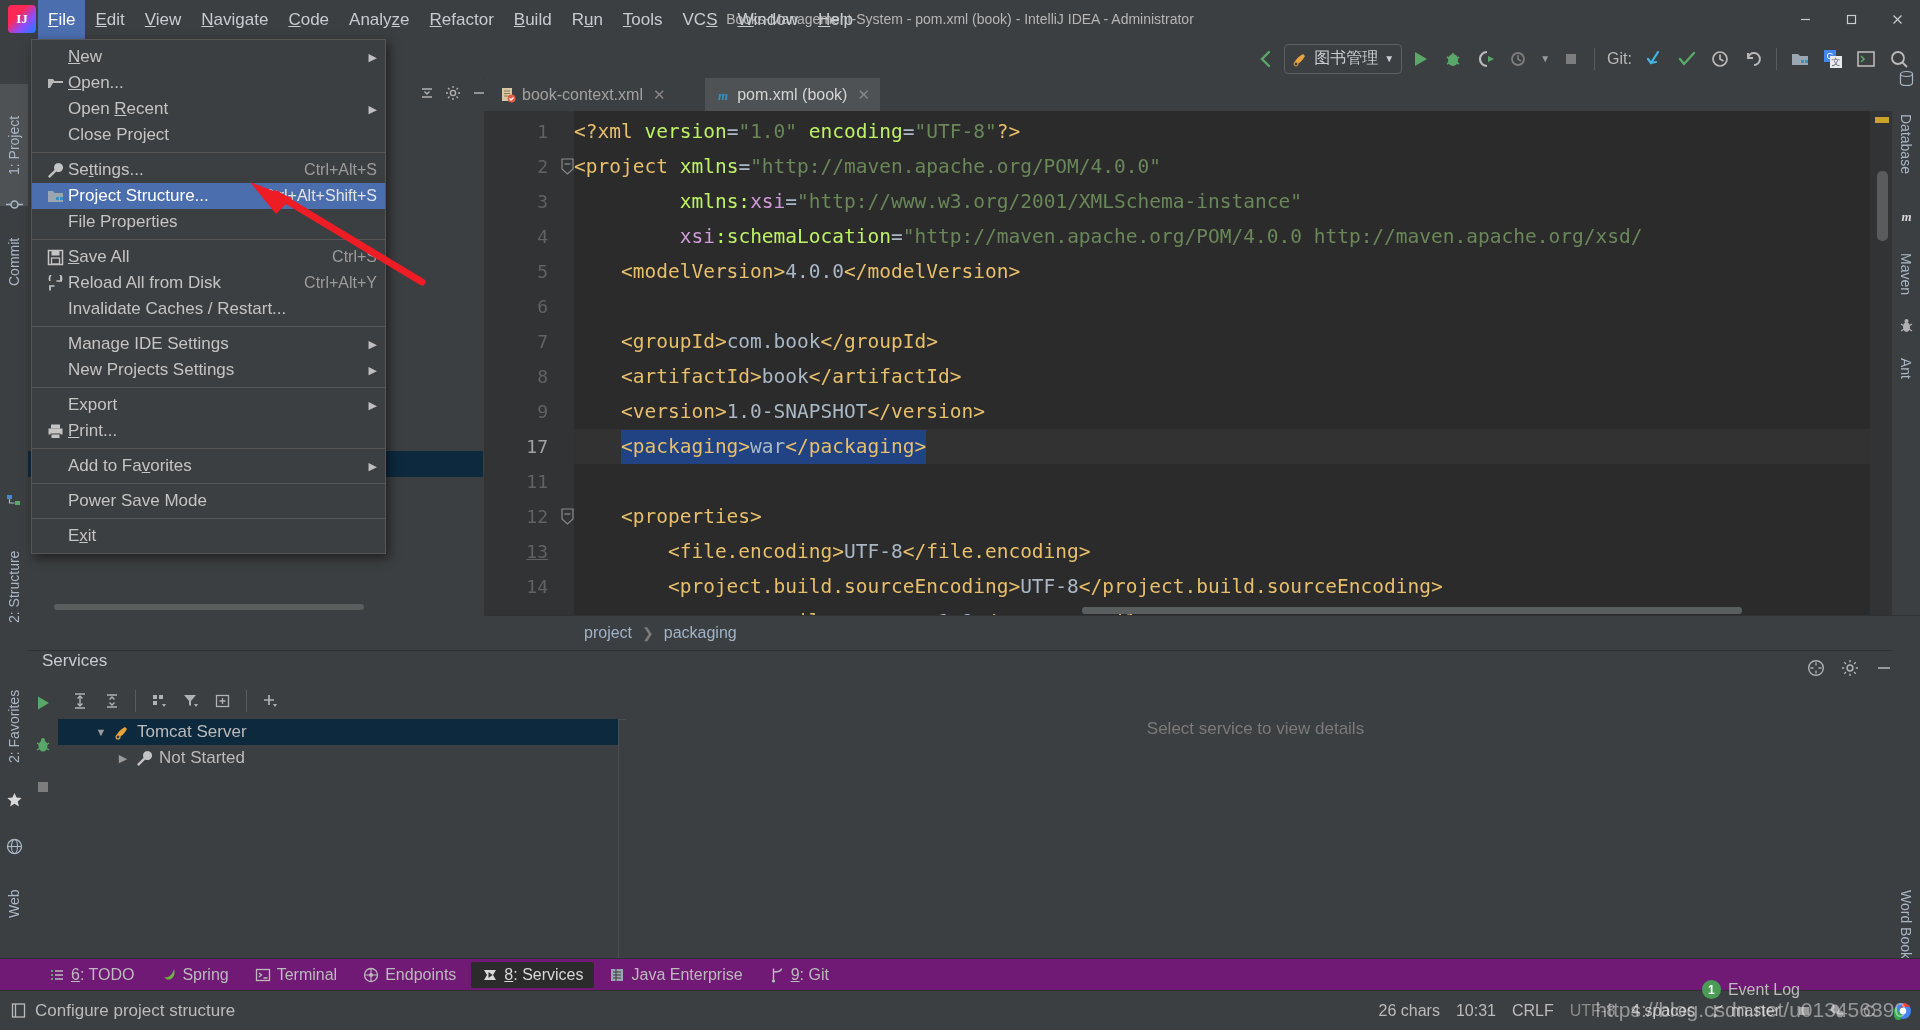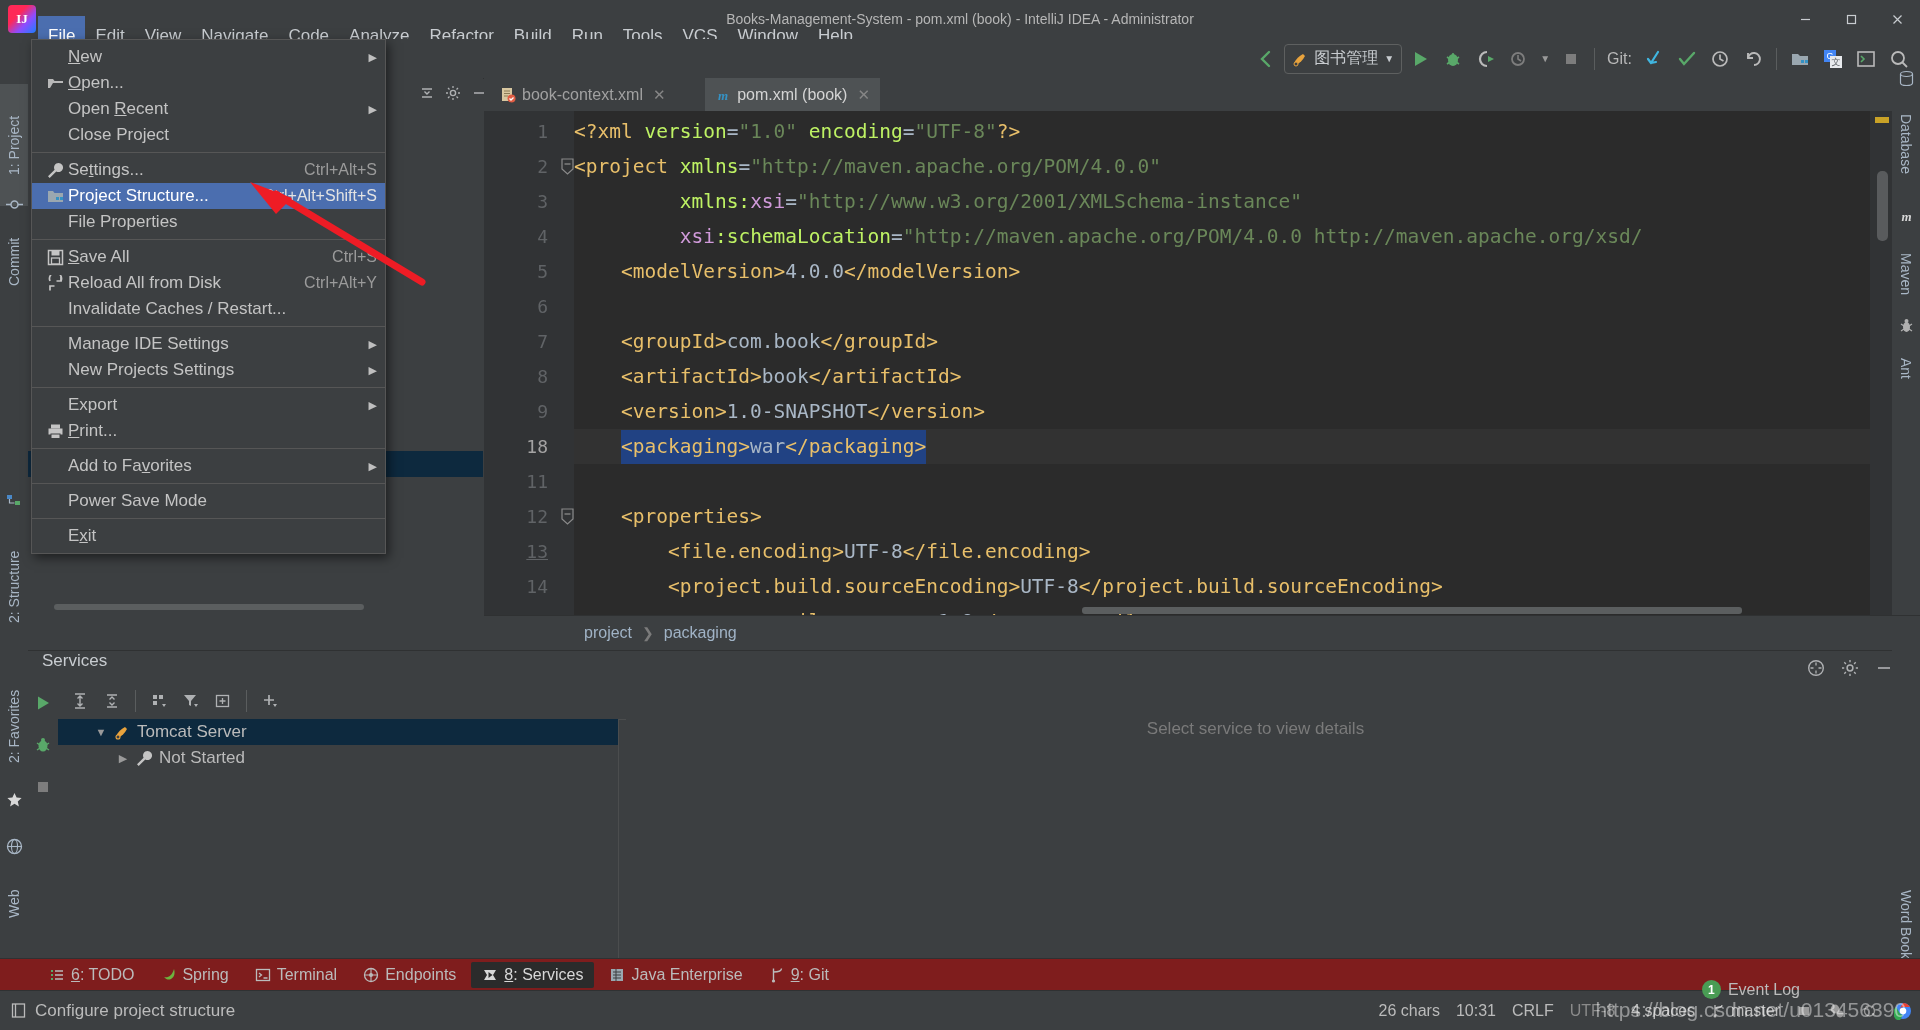--- a/index.html
+++ b/index.html
@@ -9,21 +9,21 @@
     font-size:17px;color:#bbbbbb;
     -webkit-font-smoothing:antialiased;
   }
   
   #titlebar{position:absolute;left:0;top:0;width:1920px;height:39px;background:#3c3f41;
     border-bottom:1px solid #323232;}
   #ij-logo{position:absolute;left:8px;top:5px;width:28px;height:28px;border-radius:4px;
     background:linear-gradient(135deg,#fe2857 0%,#fe2857 35%,#8e4cff 65%,#1b7fff 100%);
     display:flex;align-items:center;justify-content:center;}
   #ij-logo span{color:#fff;font-size:13px;font-weight:bold;font-family:"Liberation Serif",serif;}
-  .menubar{position:absolute;left:38px;top:0;height:39px;display:flex;align-items:center;margin-top:16px;}
+  .menubar{position:absolute;left:38px;top:0;height:39px;display:flex;align-items:center;}
   .menubar .mi{padding:0 10px;height:39px;line-height:39px;font-size:17px;color:#c8ccd0;cursor:default;}
   .menubar .mi.active{background:#4b6eaf;color:#ffffff;}
   .menubar .mi u{text-decoration:underline;}
   #wintitle{position:absolute;left:0;top:0;width:1920px;height:39px;line-height:39px;
     text-align:center;font-size:14px;color:#b6b6b6;pointer-events:none;}
   .wbtns{position:absolute;right:0;top:0;height:39px;display:flex;align-items:center;}
   .wbtn{width:46px;height:39px;display:flex;align-items:center;justify-content:center;color:#c8ccd0;font-size:16px;}
 
   
   #toolbar{position:absolute;left:0;top:39px;width:1920px;height:39px;background:#3c3f41;border-bottom:1px solid #2f3132;}
@@ -93,21 +93,21 @@
   #svc-toolbar{position:absolute;left:30px;top:32px;width:560px;height:36px;display:flex;align-items:center;gap:4px;padding-left:8px;border-bottom:1px solid #4b4d4e;}
   .sbtn{width:28px;height:28px;display:flex;align-items:center;justify-content:center;color:#afb1b3;}
   #svc-left-icons{position:absolute;left:0;top:32px;width:30px;height:304px;display:flex;flex-direction:column;align-items:center;gap:14px;padding-top:6px;}
   #svc-tree{position:absolute;left:30px;top:68px;width:560px;height:268px;background:#3c3f41;border-right:1px solid #4b4d4e;}
   .srow{height:26px;display:flex;align-items:center;gap:6px;padding-left:36px;font-size:17px;}
   .srow.sel{background:#0d293e;}
   #svc-detail{position:absolute;left:591px;top:68px;width:1273px;height:268px;display:flex;align-items:flex-start;justify-content:center;
      color:#7a7a7a;font-size:17px;}
 
   
-  #bottombar{position:absolute;left:0;bottom:39px;width:1920px;height:32px;background:#7f1d1d;border-top:1px solid #2f3132;
+  #bottombar{position:absolute;left:0;bottom:39px;width:1920px;height:32px;background:#701a75;border-top:1px solid #2f3132;
      display:flex;align-items:center;}
   .btab{display:flex;align-items:center;gap:6px;height:26px;padding:0 11px;margin-left:4px;font-size:16px;color:#bbbbbb;border-radius:2px;}
   .btab.sel{background:#2b2b2b;color:#d8d8d8;}
   .btab u{text-decoration:underline;}
 
   
   #statusbar{position:absolute;left:0;bottom:0;width:1920px;height:39px;background:#3c3f41;border-top:1px solid #2f3132;}
   #status-left{position:absolute;left:10px;top:0;height:39px;display:flex;align-items:center;gap:8px;font-size:17px;color:#bbbbbb;}
   #status-right{position:absolute;right:8px;top:0;height:39px;display:flex;align-items:center;gap:16px;font-size:16px;color:#bbbbbb;}
   #eventlog{position:absolute;right:120px;bottom:31px;display:flex;align-items:center;gap:7px;font-size:16px;color:#bbbbbb;}
@@ -451,21 +451,21 @@
           <path d="M2 1h11v10l-5.5 5L2 11z" fill="none" stroke="#8a8a8a" stroke-width="1.2"></path>
           <path d="M4.5 6h6" stroke="#8a8a8a" stroke-width="1.3"></path>
         </svg></div>
       <div class="ln" style="top: 73px;">3</div>
       <div class="ln" style="top: 108px;">4</div>
       <div class="ln" style="top: 143px;">5</div>
       <div class="ln" style="top: 178px;">6</div>
       <div class="ln" style="top: 213px;">7</div>
       <div class="ln" style="top: 248px;">8</div>
       <div class="ln" style="top: 283px;">9</div>
-      <div class="ln cur" style="top: 318px;">18</div>
+      <div class="ln cur" style="top: 318px;">17</div>
       <div class="ln" style="top: 353px;">11</div>
       <div class="ln" style="top: 388px;">12</div>
       <div style="position: absolute; left: 76px; top: 397px; width: 15px; height: 17px;"><svg width="15" height="17" viewBox="0 0 15 17">
           <path d="M2 1h11v10l-5.5 5L2 11z" fill="none" stroke="#8a8a8a" stroke-width="1.2"></path>
           <path d="M4.5 6h6" stroke="#8a8a8a" stroke-width="1.3"></path>
         </svg></div>
       <div class="ln" style="top: 423px; text-decoration: underline;">13</div>
       <div class="ln" style="top: 458px;">14</div>
       <div class="ln" style="top: 493px;">15</div>
     </div>

